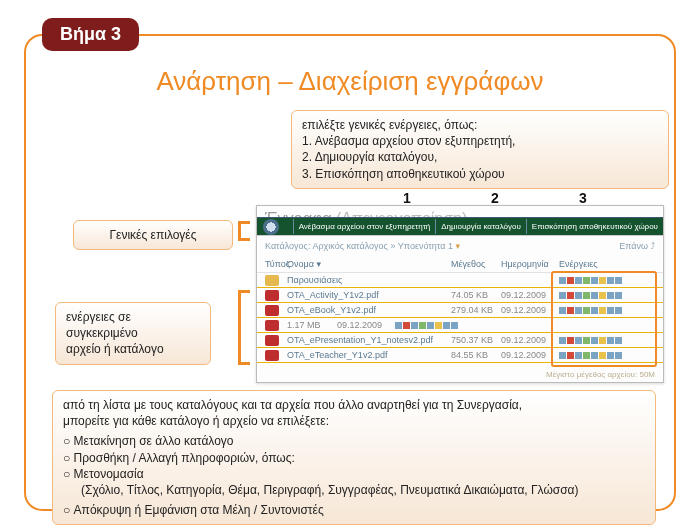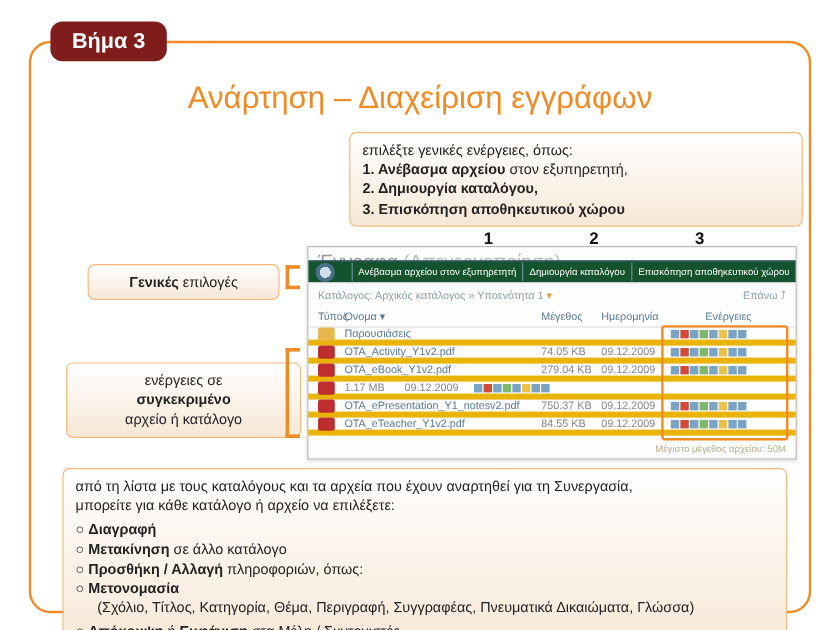--- a/index.html
+++ b/index.html
@@ -1,24 +1,24 @@
 <!DOCTYPE html>
 <html><head>
 <meta charset="utf-8">
 <style>
   *{box-sizing:border-box;margin:0;padding:0}
   body{font-family:Arial,Helvetica,sans-serif;background:#fff;width:700px;height:525px;position:relative;overflow:hidden}
   .frame{position:absolute;left:24px;top:34px;right:24px;bottom:14px;border:2px solid #f08a24;border-radius:18px}
   .step-chip{position:absolute;left:42px;top:18px;background:#7f1d1d;color:#fff;font-weight:bold;font-size:18px;padding:6px 18px;border-radius:10px;z-index:5}
   .title{position:absolute;left:0;right:0;top:66px;text-align:center;font-size:26px;color:#f08a24}
   .callout{position:absolute;background:linear-gradient(#fff,#f7e7d6);border:1px solid #f2b97a;border-radius:6px;padding:6px 10px;font-size:12px;color:#222;line-height:1.35}
-  .callout .bold{font-weight:bold}
+  .callout .bold{font-weight:normal}
   .c1{left:291px;top:110px;width:378px}
   .c2{left:73px;top:220px;width:160px;text-align:center}
-  .c3{left:55px;top:302px;width:196px;text-align:center}
+  .c3{left:55px;top:302px;width:156px;text-align:left}
   .c4{left:52px;top:390px;width:604px}
 
   .bracket{position:absolute;border:3px solid #f08a24;border-right:none}
   .br1{left:238px;top:221px;width:12px;height:20px}
   .br2{left:238px;top:290px;width:12px;height:75px}
 
   .c4 ul{list-style:none;margin-top:4px}
   .c4 ul li::before{content:"\25CB\00a0";}
   .c4 .sub{margin-left:18px}
 
@@ -32,23 +32,23 @@
   .gearbar .gear{width:16px;height:16px;margin-left:6px;background:radial-gradient(circle,#cfe0ec 40%,#4a6f8a 41%);border-radius:50%}
   .gearbar .act{margin-left:auto;display:flex;gap:0}
   .gearbar .act span{color:#fff;font-size:8px;padding:3px 5px;border-left:1px solid #6a8aa0;white-space:nowrap}
   .crumb{padding:5px 8px;color:#8aa0b0}
   .crumb .back{float:right;color:#8aa0b0}
   .thead{display:flex;padding:3px 8px;color:#5a7a92;border-bottom:1px solid #e2e2e2}
   .thead div:nth-child(1){width:22px}
   .thead div:nth-child(2){flex:1}
   .thead div:nth-child(3){width:50px}
   .thead div:nth-child(4){width:58px}
-  .thead div:nth-child(5){width:96px;text-align:center}
+  .thead div:nth-child(5){width:96px;}
   .rows{ }
-  .row{display:flex;align-items:center;padding:2px 8px;border-bottom:5px solid #eab308;height:15px}
+  .row{display:flex;align-items:center;padding:2px 8px;border-bottom:1px solid #eab308;height:15px}
   .row .ic{width:14px;height:11px;margin-right:8px;background:#be2e2e;border-radius:2px}
   .row.folder .ic{background:#e6b94f}
   .row .nm{flex:1;color:#5a7a92}
   .row .sz{width:50px;color:#888}
   .row .dt{width:58px;color:#888}
   .row .ax{width:96px;display:flex;gap:1px;justify-content:flex-start}
   .row .ax i{width:7px;height:7px;background:#7aa3c4}
   .row .ax i.r{background:#d24a3a}
   .row .ax i.g{background:#7fb76b}
   .row .ax i.y{background:#e8c24b}
@@ -202,24 +202,23 @@
           <i></i>
           <i></i>
         </div>
       </div>
     </div>
   <div class="actions-box"></div>
   <div class="foot">Μέγιστο μέγεθος αρχείου: 50M</div>
 </div>
 
 <div class="callout c4">
-  <div>από τη λίστα με τους καταλόγους και τα αρχεία που έχουν αναρτηθεί για τη Συνεργασία,</div>
+  <div>από τη λίστα με τους καταλόγους και τα αρχεία που άλλο αναρτηθεί για τη Συνεργασία,</div>
   <div>μπορείτε για κάθε κατάλογο ή αρχείο να επιλέξετε:</div>
   <ul>
-    <li><span class="bold">Διαγραφή</span></li>
     <li><span class="bold">Μετακίνηση</span><span> σε άλλο κατάλογο</span></li>
     <li><span class="bold">Προσθήκη / Αλλαγή</span><span> πληροφοριών, όπως:</span></li>
     <li><span class="bold">Μετονομασία</span></li>
   </ul>
   <div class="sub">(Σχόλιο, Τίτλος, Κατηγορία, Θέμα, Περιγραφή, Συγγραφέας, Πνευματικά Δικαιώματα, Γλώσσα)</div>
   <ul>
     <li><span class="bold">Απόκρυψη</span><span> ή </span><span class="bold">Εμφάνιση</span><span> στα Μέλη / Συντονιστές</span></li>
   </ul>
 </div>
 

